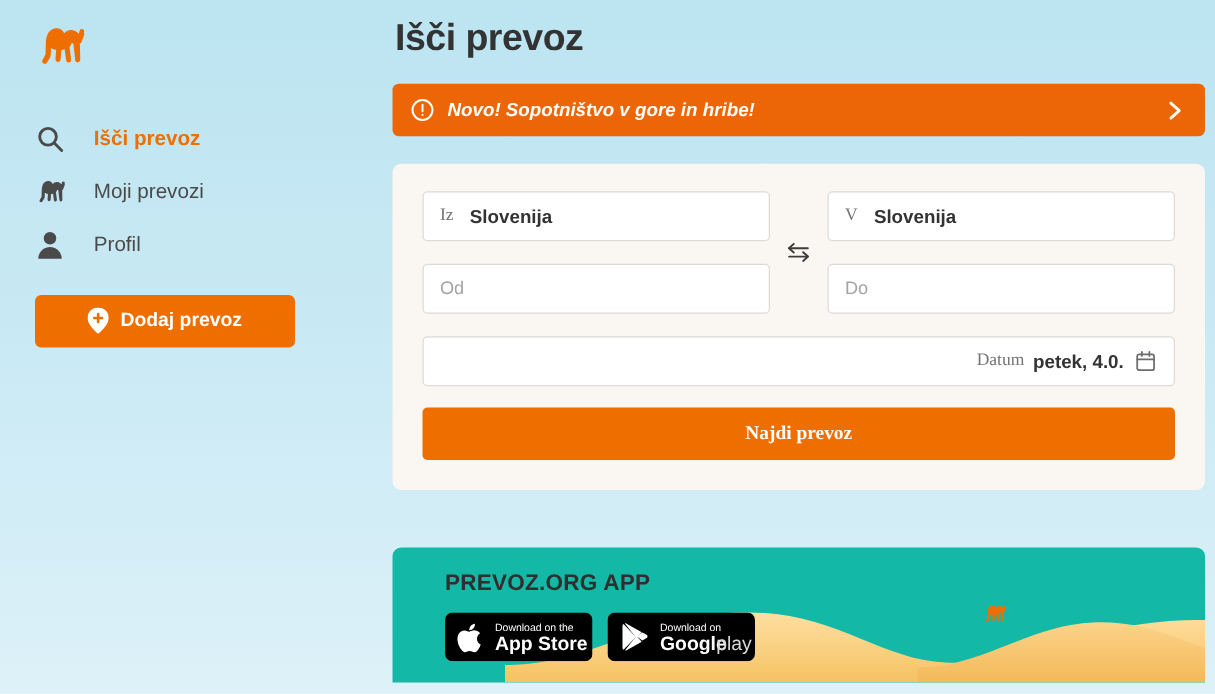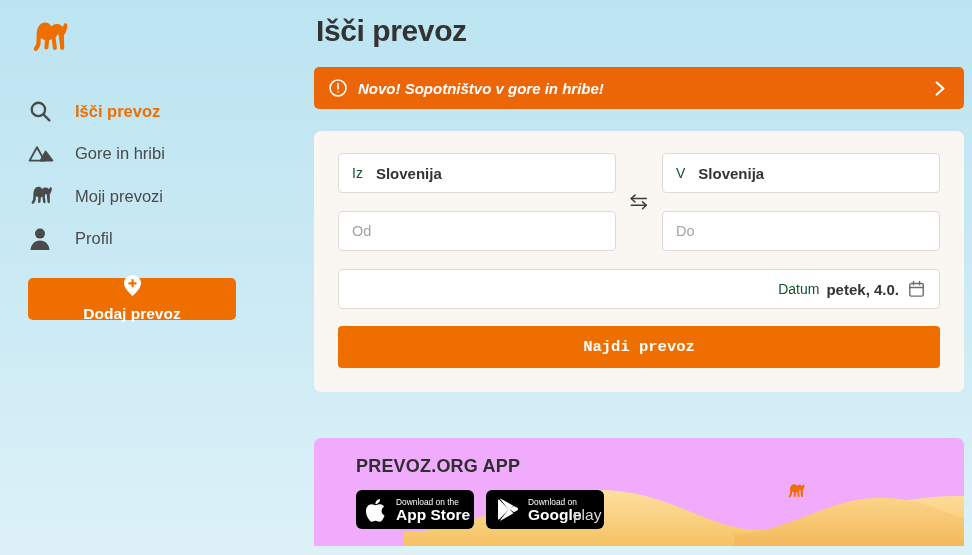--- a/index.html
+++ b/index.html
@@ -61,21 +61,20 @@
     width: 208px;
     height: 42px;
     background: #ee6f00;
     border: none;
     border-radius: 5px;
     display: flex;
     align-items: center;
     justify-content: center;
     gap: 9px;
     cursor: pointer;
-    flex-direction: column;
   }
   .add-btn-label {
     color: #fff;
     font-size: 15.5px;
     font-weight: bold;
   }
 
   
   .main {
     flex: 1;
@@ -135,23 +134,24 @@
     border: 1px solid #dedad6;
     border-radius: 4px;
     display: flex;
     align-items: center;
     padding: 0 13px;
     cursor: text;
     width: 100%;
   }
   .field + .field { margin-top: 18px; }
   .field-prefix {
-    color: #14532d;
+    color: #737373;
     font-size: 14px;
     margin-right: 13px;
+    font-family: Liberation Serif, serif;
   }
   .field-value {
     color: #333333;
     font-size: 15px;
     font-weight: bold;
   }
   .field-placeholder {
     color: #a3a3a3;
     font-size: 14.5px;
   }
@@ -173,28 +173,28 @@
   .find-btn {
     margin-top: 17px;
     width: 100%;
     height: 42px;
     background: #ee6f00;
     border: none;
     border-radius: 4px;
     color: #ffffff;
     font-size: 15.5px;
     font-weight: bold;
-    font-family: Liberation Mono, monospace;
+    font-family: Liberation Serif, serif;
     cursor: pointer;
     text-align: center;
   }
 
   .app-card {
     margin-top: 46px;
-    background: #f0abfc;
+    background: #14b8a6;
     border-radius: 7px 7px 0 0;
     height: 108px;
     position: relative;
     overflow: hidden;
   }
   .app-card-inner {
     padding: 18px 0 0 42px;
     position: relative;
     z-index: 2;
   }
@@ -235,30 +235,20 @@
     <a class="nav-item active">
       <span class="nav-icon">
         <svg width="25" height="25" viewBox="0 0 24 24" fill="none" stroke="#4a4a4a" stroke-width="2.2" stroke-linecap="round">
           <circle cx="10" cy="10" r="6.4"></circle>
           <line x1="14.8" y1="14.8" x2="20.5" y2="20.5"></line>
         </svg>
       </span>
       <span class="nav-label">Išči prevoz</span>
     </a>
 
-    <a class="nav-item">
-      <span class="nav-icon">
-        <svg width="26" height="22" viewBox="0 0 26 22" fill="none" stroke="#4a4a4a" stroke-width="1.9" stroke-linejoin="round">
-          <path d="M1.6 17.6 L9 4.2 L16.4 17.6 Z"></path>
-          <path d="M12.6 17.6 L17.6 8.6 L24.4 17.6 Z" fill="#4a4a4a" stroke="none"></path>
-          <path d="M12.6 17.6 L17.6 8.6 L24.4 17.6 Z"></path>
-        </svg>
-      </span>
-      <span class="nav-label">Gore in hribi</span>
-    </a>
 
     <a class="nav-item">
       <span class="nav-icon">
         <svg width="28" height="24" viewBox="0 0 46 40">
           <path fill="#4a4a4a" d="M38.5 7.2c-.9-.5-2.1-.3-2.6.4l-1 1.3c-1.4-1.6-3.3-2.6-5.3-2.9-2.6-.4-4.7.7-6.2 2.5-1.2-2.2-3.1-3.6-5.4-3.9-3.4-.4-6.3 1.6-7.8 4.6-1 2-1.4 4.3-1.5 6.6l-.3 8.9c0 .6-.1 1.2-.4 1.7l-2 3.6c-.6 1-.2 2.3.8 2.8.9.5 2.1.2 2.7-.7l2.3-3.7c.5-.8.8-1.8.8-2.8l.2-5.4c1.2.9 2.6 1.5 4.1 1.7l-.5 7.5c-.1 1.1.8 2.1 2 2.1 1.1 0 2-.8 2.1-1.9l.6-7.6c.9-.1 1.8-.4 2.6-.8l1.2 9c.1 1.1 1.1 1.9 2.2 1.7 1.1-.1 1.9-1.1 1.8-2.2l-1.3-10.1c.8-.9 1.4-2 1.7-3.2.4.2.9.3 1.4.4l1.5 13.3c.1 1.1 1.1 1.9 2.2 1.8 1.1-.1 1.9-1.1 1.8-2.2L35.9 17c.6-.4 1.1-1 1.4-1.7l2-5.3c.3-1 0-2.2-.8-2.8z"></path>
           <path fill="#4a4a4a" d="M36.2 5.5c1.1-.6 2.4-.2 3 .9.5 1-.1 2.1-1.1 2.6l-2.6 1.2 0-3.1z"></path>
         </svg>
       </span>
       <span class="nav-label">Moji prevozi</span>
     </a>

